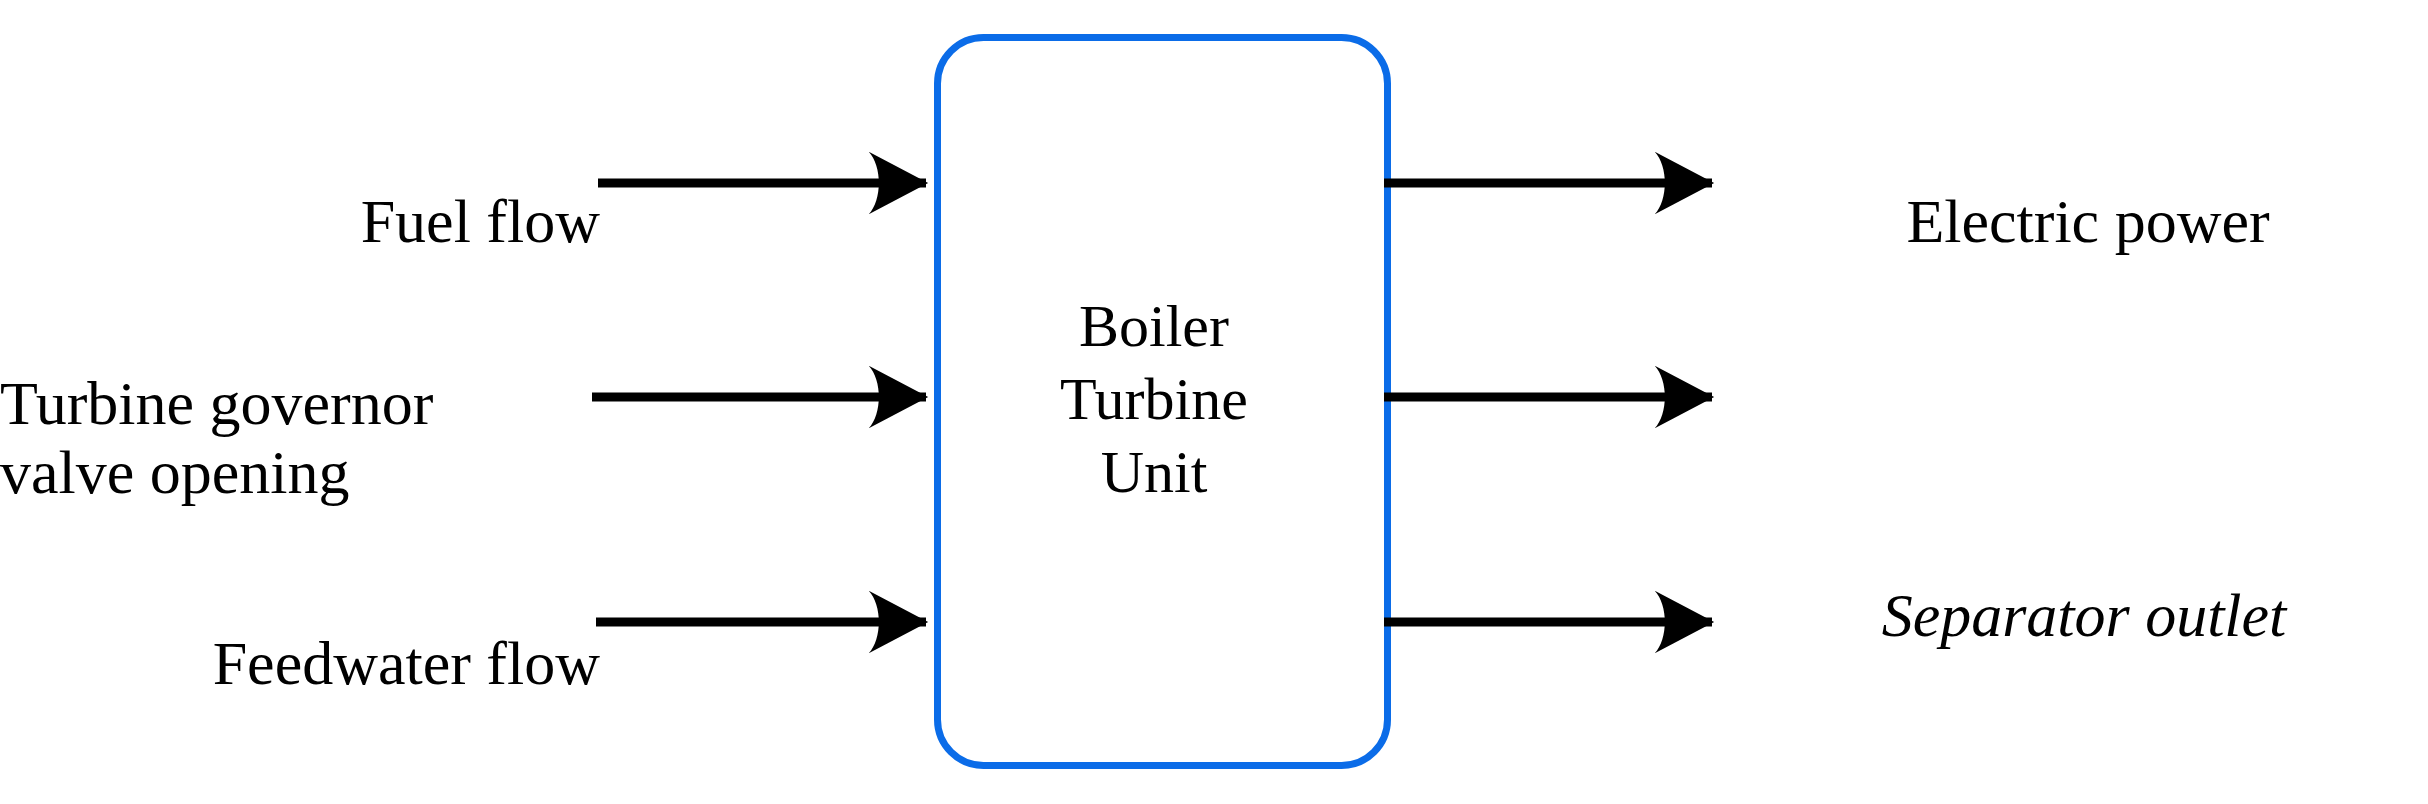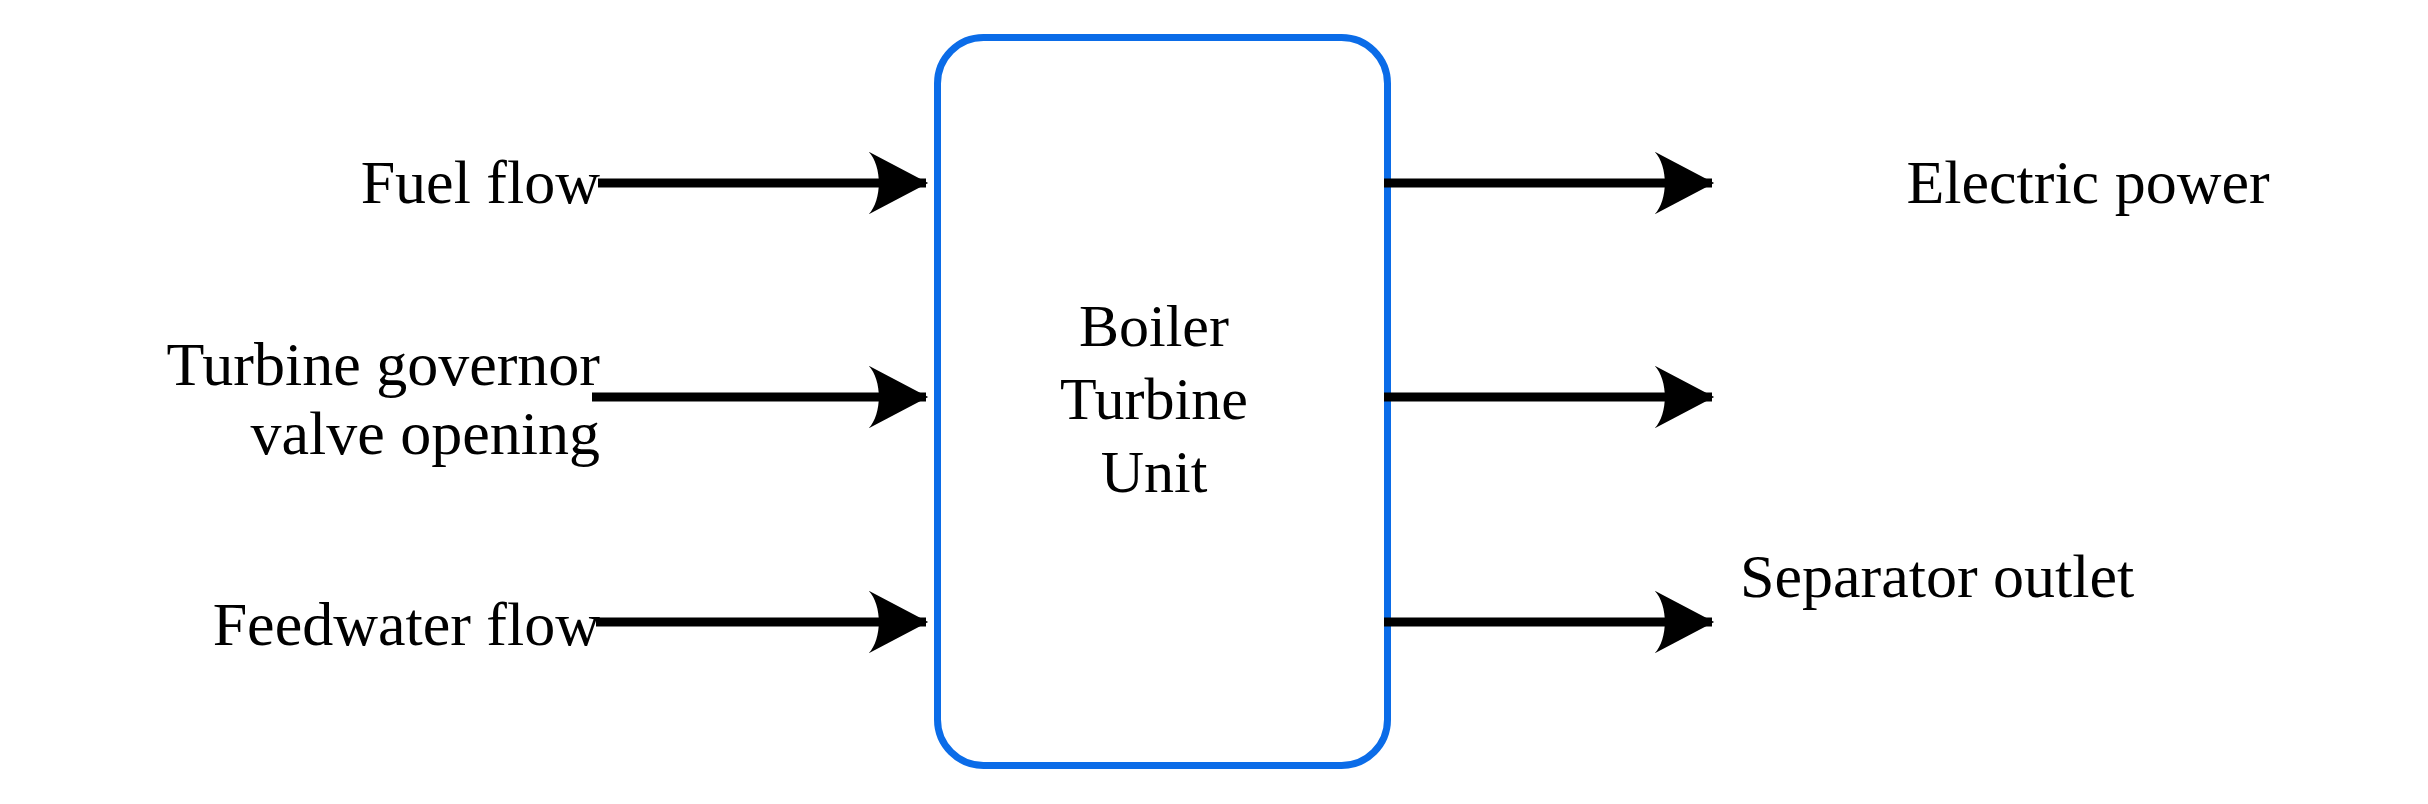--- a/index.html
+++ b/index.html
@@ -26,20 +26,21 @@
     height: 804px;
   }
   .label {
     position: absolute;
     color: #000000;
     font-family: "Liberation Serif", "DejaVu Serif", serif;
     font-size: 62px;
     line-height: 1.12;
     white-space: pre;
     letter-spacing: 0px;
+    margin-top: 39px;
   }
   .label-centered {
     text-align: center;
   }
   .label-left {
     text-align: left;
   }
   .block-text {
     position: absolute;
     color: #000000;
@@ -53,21 +54,21 @@
   #label-fuel-flow {
     left: 180px;
     top: 148px;
     width: 420px;
     text-align: right;
   }
   #label-turbine-governor {
     left: 0px;
     top: 330px;
     width: 600px;
-    text-align: right;
+    text-align: left;
   }
   #label-feedwater-flow {
     left: 20px;
     top: 590px;
     width: 580px;
     text-align: right;
   }
   
   #label-electric-power {
     left: 1758px;
@@ -78,21 +79,22 @@
   #label-main-steam-pressure {
     left: 1752px;
     top: 362px;
     width: 676px;
     text-align: left;
   }
   #label-separator-outlet {
     left: 1740px;
     top: 542px;
     width: 688px;
-    text-align: left;
+    text-align: center;
+    font-style: italic;
   }
   
   #block-label {
     left: 934px;
     top: 290px;
     width: 440px;
   }
 </style>
 </head>
 <body>

